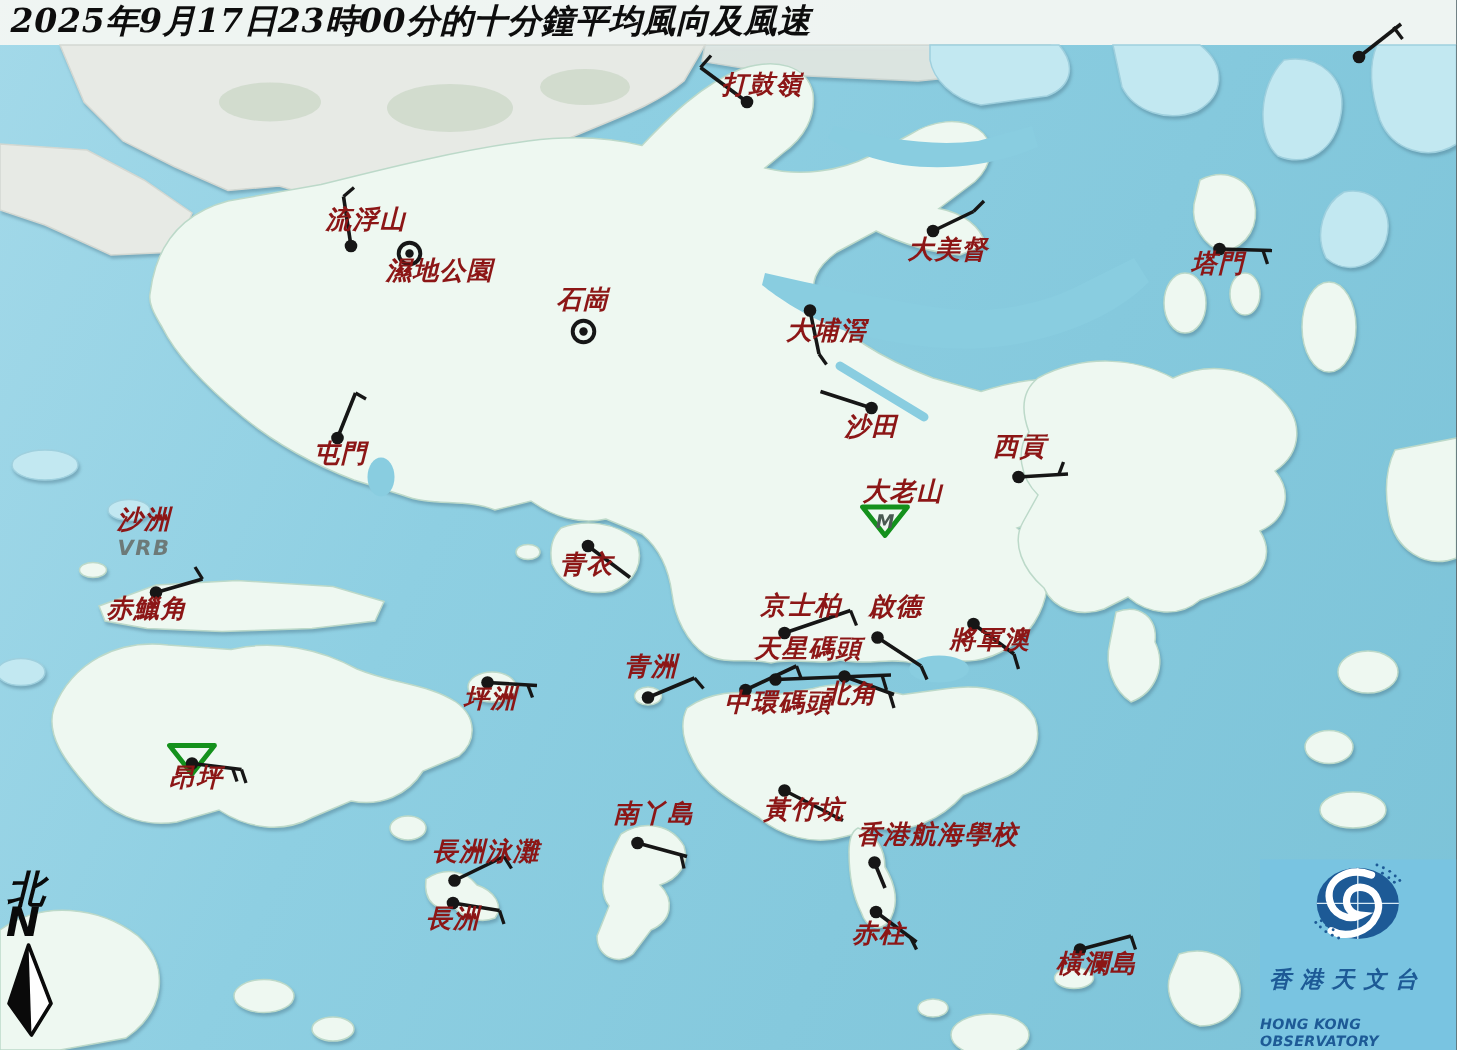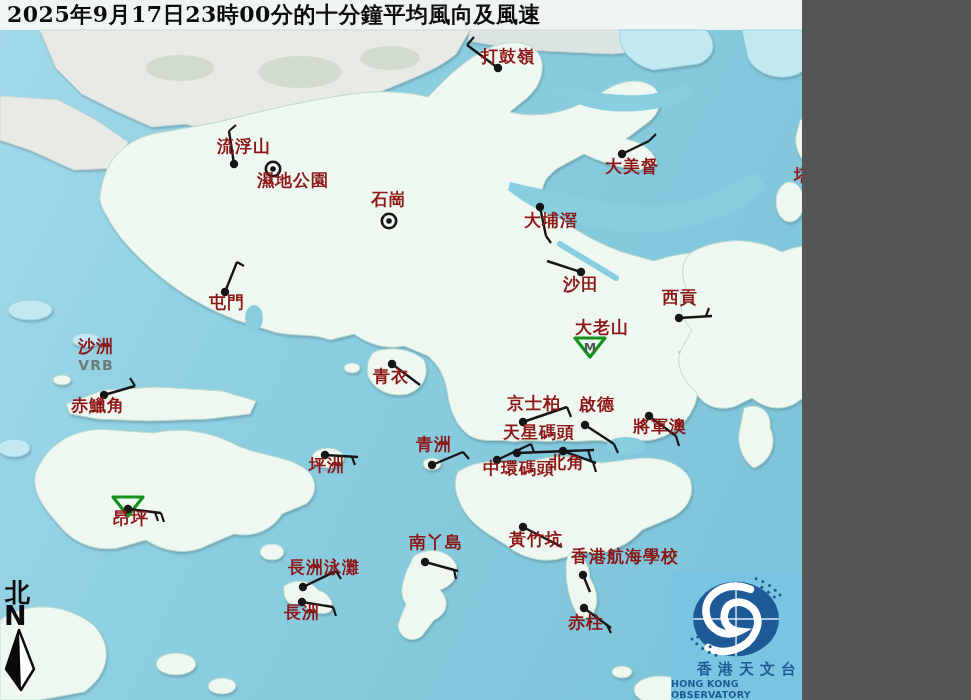--- a/index.html
+++ b/index.html
@@ -1,19 +1,20 @@
 <!DOCTYPE html>
 <html style="--sea: #89cde0; --land: #eef8f1; --cyanland: #c2e8f1; --urban: #e7eae5; --label: #8c1616; --barb: #161616; --green: #14911c; --titletext: #0d0d0d; --logobg: #79c4e1; --logoblue: #1d5a96;"><head>
 <meta charset="utf-8">
 <style>
   html,body{margin:0;padding:0;background:#555;}
   .screen{
-    position:relative;width:802px;height:700px;overflow:hidden;
+    position:relative;width:971px;height:700px;overflow:hidden;
     background:linear-gradient(115deg,#a3d9e9 0%,#8ecfe2 35%,#85c9dd 65%,#7cc3d8 100%);
     font-family:"DejaVu Serif","Liberation Serif",serif;
+    font-style:italic;
   }
   svg.map{position:absolute;left:0;top:0;}
   .landgroup{filter:drop-shadow(1.5px 2px 1px rgba(70,110,130,.40));}
   .land{fill:var(--land,#eef8f1);stroke:#bcd9c9;stroke-width:1;}
   .cyanland{fill:var(--cyanland,#c2e8f1);stroke:#9fd0de;stroke-width:1;}
   .urban{fill:var(--urban,#e7eae5);stroke:#d3d8d2;stroke-width:1;}
   .upatch{fill:#c9d6c4;opacity:.7;}
   .water{fill:var(--sea,#89cde0);stroke:none;}
   .waterline{stroke:var(--sea,#89cde0);stroke-width:6;stroke-linecap:round;fill:none;}
   .title-bar{
@@ -38,21 +39,21 @@
   .m-label{fill:#4a5a52;font-size:12.5px;font-weight:bold;
     font-family:"DejaVu Sans","Liberation Sans",sans-serif;}
   
   .compass{position:absolute;left:3px;top:579px;width:42px;color:#0a0a0a;z-index:7;}
   .c-zh{font-size:25px;font-weight:bold;line-height:28px;padding-left:2px;}
   .c-n{font-size:27px;font-weight:900;line-height:23px;margin-top:-3px;padding-left:1px;
     font-family:"DejaVu Sans","Liberation Sans",sans-serif;}
   .kite{display:block;margin-top:1px;}
   
   .logo{position:absolute;right:0;bottom:0;width:131px;height:127px;z-index:7;
-    background:var(--logobg,#79c4e1);display:flex;flex-direction:column;align-items:flex-end;}
+    background:var(--logobg,#79c4e1);display:flex;flex-direction:column;align-items:flex-start;gap:16px;}
   .logo-zh{color:var(--logoblue,#1d5a96);font-size:15px;font-weight:bold;letter-spacing:6px;
     text-indent:6px;line-height:17px;}
   .logo-en{color:var(--logoblue,#1d5a96);font-size:9.5px;font-weight:bold;margin-top:0;
     font-family:"DejaVu Sans","Liberation Sans",sans-serif;letter-spacing:.2px;}
 </style>
 </head>
 <body>
 
 <div class="screen">
 

